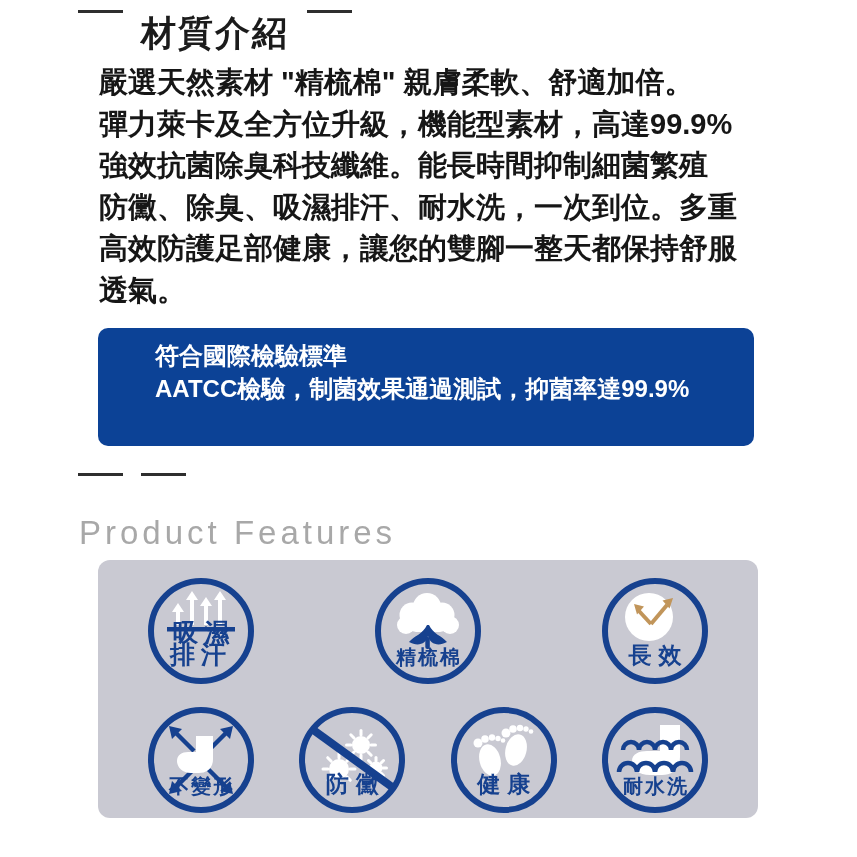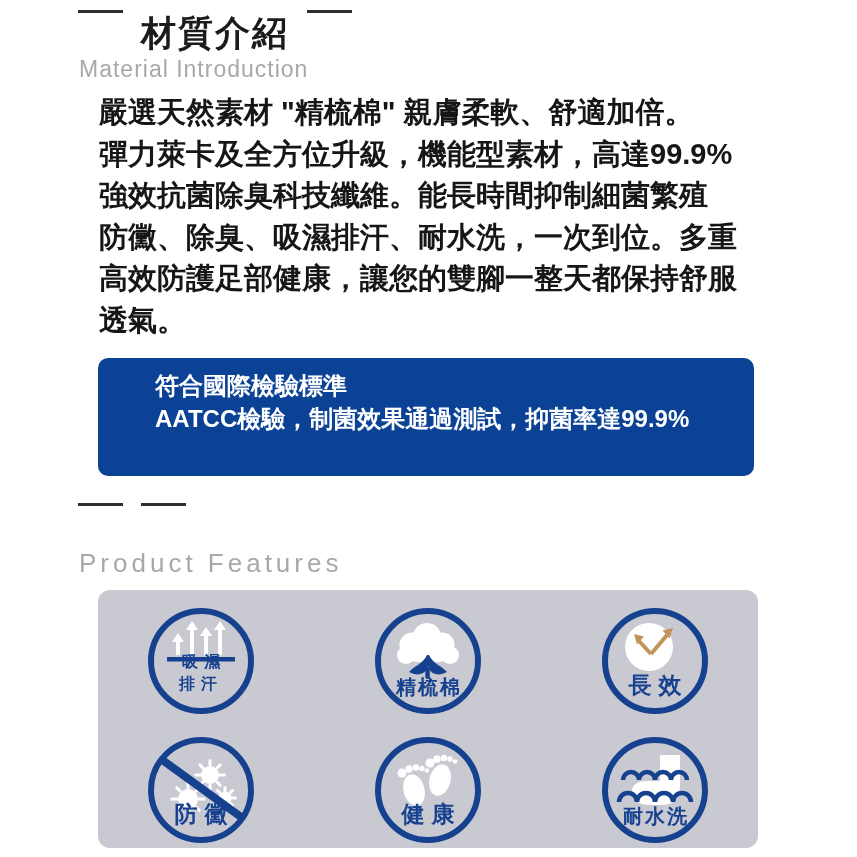--- a/index.html
+++ b/index.html
@@ -14,21 +14,21 @@
     width:857px;height:857px;overflow:hidden;
     font-family:"Liberation Sans","DejaVu Sans",sans-serif;
   }
   .page{position:relative;width:857px;height:857px;background:#fff;}
 
   
   .sec-header{margin:10px 0 0 78px;display:flex;align-items:flex-start;gap:18px;height:44px;}
   .sec-title{margin:0;font-size:35px;font-weight:800;color:#1b1b1b;letter-spacing:2px;}
   .dash{display:inline-block;width:45px;height:3px;background:#2e2e2e;}
   .sec-subtitle{margin-left:79px;font-size:23px;line-height:30px;color:#a8a8a8;letter-spacing:1px;}
-  .sec-subtitle.wide{font-size:26px;line-height:32px;letter-spacing:4px;}
+  .sec-subtitle.wide{font-size:33px;line-height:32px;letter-spacing:4px;}
 
   
   .para{
     margin:8px 88px 0 99px;
     font-size:29px;font-weight:700;line-height:41.5px;color:#161616;
     white-space:pre-line;
   }
 
   
   .cert-box{
@@ -51,41 +51,40 @@
     position:relative;width:106px;height:106px;
     border:6px solid var(--navy);border-radius:50%;
   }
   .ic{position:absolute;top:0;left:0;width:94px;height:94px;display:block;}
   .flabel{
     position:absolute;left:0;right:0;text-align:center;
     color:var(--navy);font-weight:800;white-space:pre-line;
   }
   .l2{bottom:7px;font-size:23px;letter-spacing:7px;text-indent:7px;}
   .l3{bottom:7px;font-size:20px;letter-spacing:2px;text-indent:2px;}
-  .l22{bottom:13px;font-size:16px;line-height:22px;letter-spacing:6px;text-indent:6px;}
+  .l22{bottom:13px;font-size:25px;line-height:22px;letter-spacing:6px;text-indent:6px;}
 
   
   .wf{fill:#fff;}
   .nf{fill:var(--navy);}
   .tf{fill:var(--tan);}
   .ns{stroke:var(--navy);fill:none;}
   .ts{stroke:var(--tan);fill:none;}
   .ws{stroke:#fff;fill:none;}
 </style>
 </head>
 <body>
 
 <div class="page">
 
   <div class="sec-header">
     <span class="dash"></span>
     <h2 class="sec-title">材質介紹</h2>
     <span class="dash"></span>
   </div>
-  <div class="sec-subtitle">Material Introduction</div>
 
   <div class="para">嚴選天然素材 "精梳棉" 親膚柔軟、舒適加倍。
 彈力萊卡及全方位升級，機能型素材，高達99.9%
 強效抗菌除臭科技纖維。能長時間抑制細菌繁殖
 防黴、除臭、吸濕排汗、耐水洗，一次到位。多重
 高效防護足部健康，讓您的雙腳一整天都保持舒服
 透氣。</div>
 
   <div class="cert-box">
     <div class="cert-line">符合國際檢驗標準</div>
@@ -151,20 +150,38 @@
             <polygon points="65,14 54.5,16.5 61.5,24.5"></polygon>
           </g>
         </svg>
         <div class="flabel l2">長效</div>
       </div>
 
     </div>
 
     <div class="frow">
 
+      <div class="circle">
+        <svg class="ic" viewBox="0 0 94 94">
+          <g class="ns" stroke-width="4.5">
+            <line x1="40" y1="38" x2="21" y2="19"></line>
+            <line x1="54" y1="38" x2="73" y2="19"></line>
+            <line x1="40" y1="56" x2="21" y2="75"></line>
+            <line x1="54" y1="56" x2="73" y2="75"></line>
+          </g>
+          <g class="nf">
+            <polygon points="15,13 28,16 18,26"></polygon>
+            <polygon points="79,13 66,16 76,26"></polygon>
+            <polygon points="15,81 18,68 28,78"></polygon>
+            <polygon points="79,81 76,68 66,78"></polygon>
+          </g>
+          <path class="wf" d="M42,23 H59 V46 C59,56 52,60 45,60 H37 C28,60 23,54 23,48 C23,42 28,39 34,39 H42 Z"></path>
+        </svg>
+        <div class="flabel l3">不變形</div>
+      </div>
 
       <div class="circle">
         <svg class="ic" viewBox="0 0 94 94">
           <g class="wf">
             <circle cx="34" cy="56" r="10"></circle>
             <circle cx="56" cy="32" r="9"></circle>
             <circle cx="71" cy="55" r="6.5"></circle>
           </g>
           <g class="ws" stroke-width="3" stroke-linecap="round">
             <line x1="45" y1="56" x2="50" y2="56"></line>

